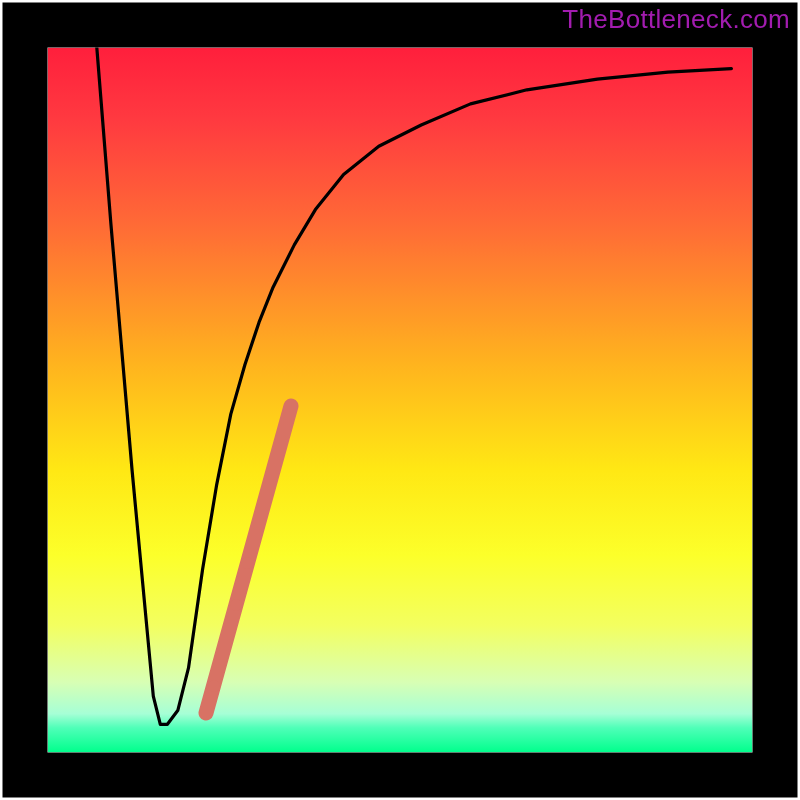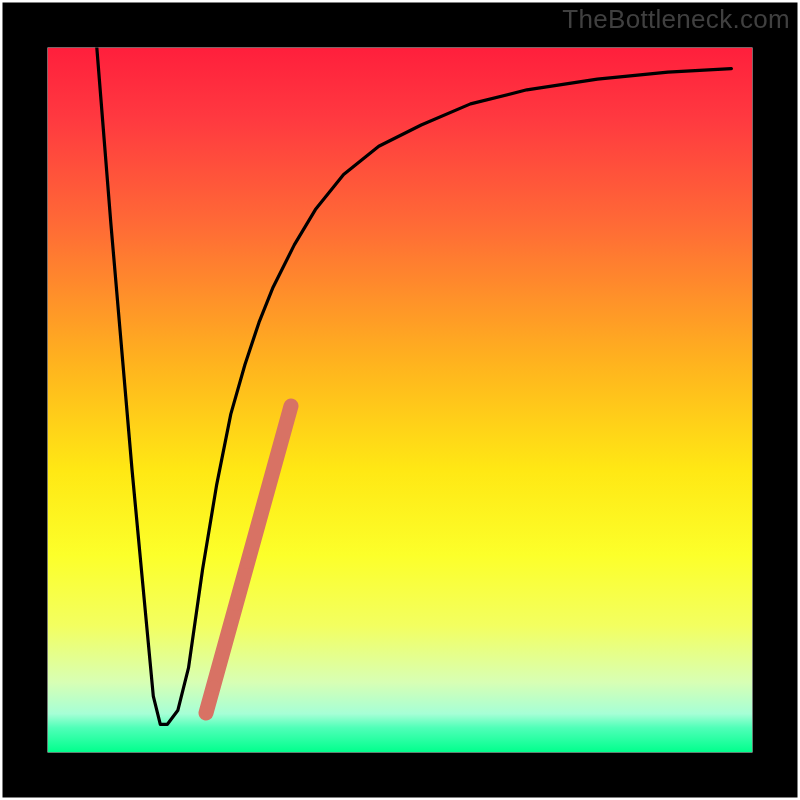--- a/index.html
+++ b/index.html
@@ -9,21 +9,21 @@
     width: 800px;
     height: 800px;
   }
   .watermark {
     position: absolute;
     top: 4px;
     right: 10px;
     font-family: Arial, Helvetica, sans-serif;
     font-size: 26px;
     font-weight: 500;
-    color: #404040;
+    color: #a21caf;
     letter-spacing: 0.3px;
     z-index: 5;
   }
   svg.main {
     position: absolute;
     top: 0; left: 0;
     width: 800px; height: 800px;
   }
 </style>
 </head>

